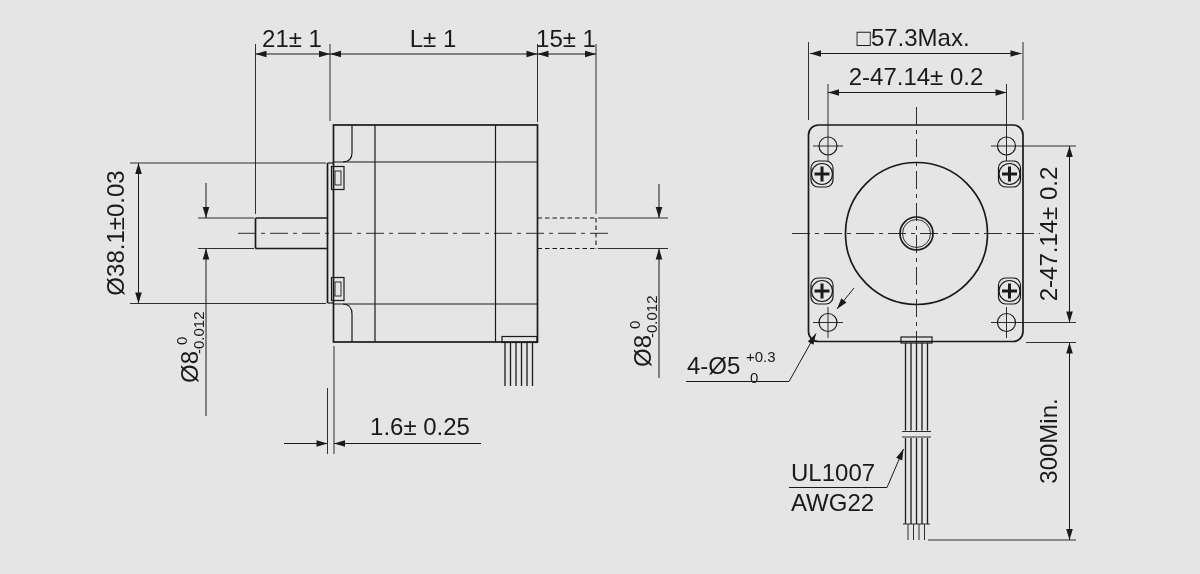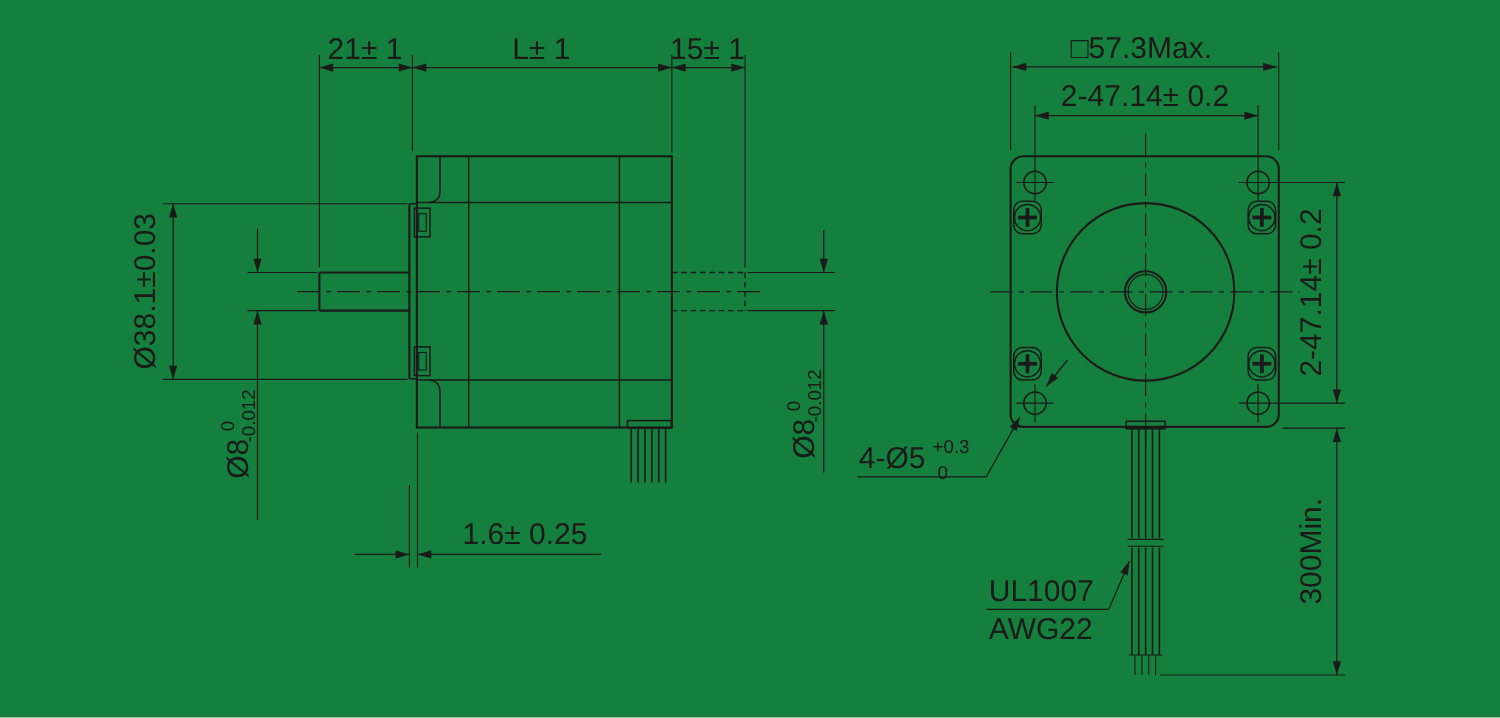--- a/index.html
+++ b/index.html
@@ -1,16 +1,16 @@
 <!DOCTYPE html>
 <html><head>
 <meta charset="utf-8">
 <style>
   html,body{margin:0;padding:0;background:#ffffff;}
-  .stage{position:relative;width:1200px;height:574px;background:#15803d;overflow:hidden;
+  .stage{position:relative;width:1200px;height:574px;background:#e5e5e5;overflow:hidden;
          font-family:"Liberation Sans", sans-serif;}
   svg{display:block;}
   svg text{fill:#1a1a1a;font-family:"Liberation Sans", sans-serif;}
   .dimtxt{font-size:24px;}
   .toltxt{font-size:15px;}
   .ln{stroke:#1a1a1a;fill:none;stroke-width:1.3;}
   .outline{stroke:#1a1a1a;fill:none;stroke-width:1.7;}
   .mid{stroke:#1a1a1a;fill:none;stroke-width:1.2;}
   .dim{stroke:#1a1a1a;fill:none;stroke-width:1;}
   .thin{stroke:#1a1a1a;fill:none;stroke-width:0.9;}

